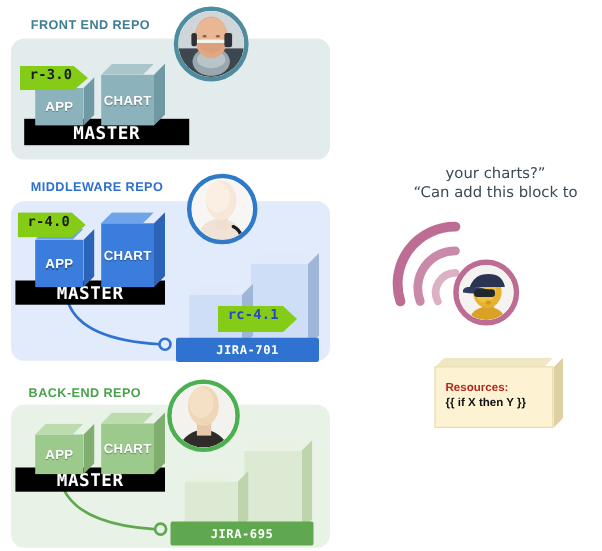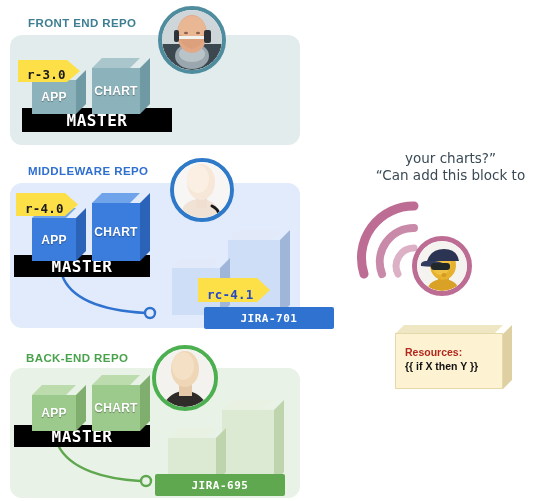--- a/index.html
+++ b/index.html
@@ -34,21 +34,21 @@
   .master{position:absolute;background:#000;display:flex;align-items:center;justify-content:center;}
   .master span{color:#fff;font-family:"DejaVu Sans Mono","Liberation Mono",monospace;
                font-weight:bold;font-size:16px;letter-spacing:.5px;}
 
   
   .jira{position:absolute;display:flex;align-items:center;justify-content:center;border-radius:2px;}
   .jira span{color:#fff;font-family:"DejaVu Sans Mono","Liberation Mono",monospace;
              font-weight:bold;font-size:11px;letter-spacing:.5px;}
 
   
-  .tag{position:absolute;background:#fde047;display:flex;align-items:flex-end;
+  .tag{position:absolute;background:#84cc16;display:flex;align-items:flex-start;
        padding-left:9px;box-sizing:border-box;
        clip-path:polygon(0 0, calc(100% - 13px) 0, 100% 50%, calc(100% - 13px) 100%, 0 100%);
        filter:drop-shadow(0 1px 1px rgba(0,0,0,.18));}
   .tag span{font-family:"DejaVu Sans Mono","Liberation Mono",monospace;
             font-weight:bold;font-size:12.5px;letter-spacing:.2px;}
 
   
   .avatar{position:absolute;border-radius:50%;overflow:hidden;box-sizing:border-box;}
   .avatar .ph{position:absolute;inset:0;border-radius:50%;overflow:hidden;}
 
@@ -132,21 +132,21 @@
       <div class="top" style="background:#e2eaf9;"></div>
       <div class="side" style="background:#9fb6d9;"></div>
       <div class="front" style="background:#cfdef7;"></div>
     </div>
     <div class="blk" style="left:172px;top:103px;width:48px;height:57px;">
       <div class="top" style="background:#e2eaf9;"></div>
       <div class="side" style="background:#9fb6d9;"></div>
       <div class="front" style="background:#cfdef7;"></div>
     </div>
 
-    <div class="jira" style="left:160px;top:152px;width:130px;height:22px;background:#2f72cf;margin-left:44px;">
+    <div class="jira" style="left:160px;top:152px;width:130px;height:22px;background:#2f72cf;">
       <span>JIRA-701</span>
     </div>
 
     <div class="tag" style="left:198px;top:123px;width:72px;height:24px;">
       <span style="color:#2547c8;">rc-4.1</span>
     </div>
 
     <svg class="conn" style="left:0;top:0;width:300px;height:178px;">
       <path d="M62 120 C 72 148, 110 156, 146 158" stroke="#2f72cf" stroke-width="2.4" fill="none"></path>
       <circle cx="150" cy="158" r="5" fill="#e2ebfb" stroke="#2f72cf" stroke-width="2.4"></circle>

